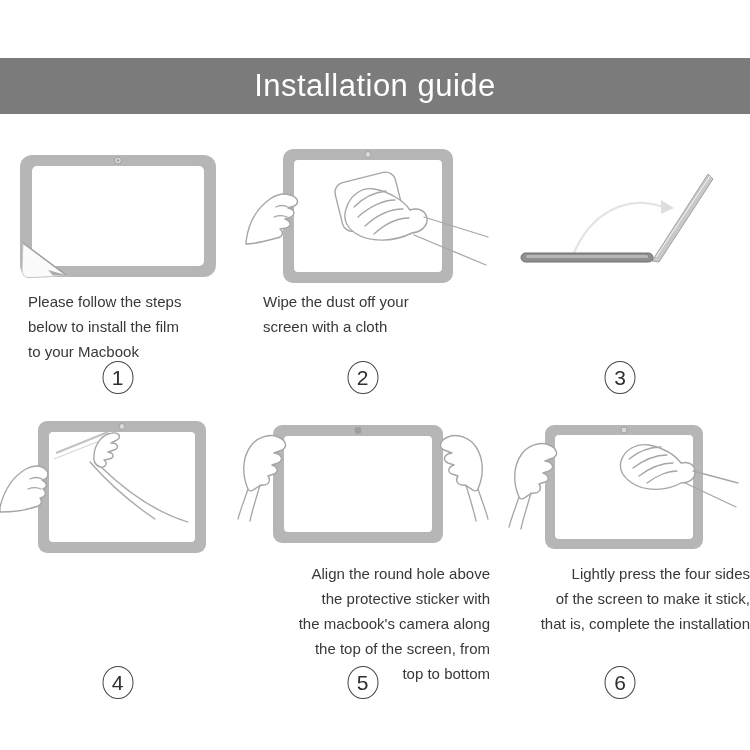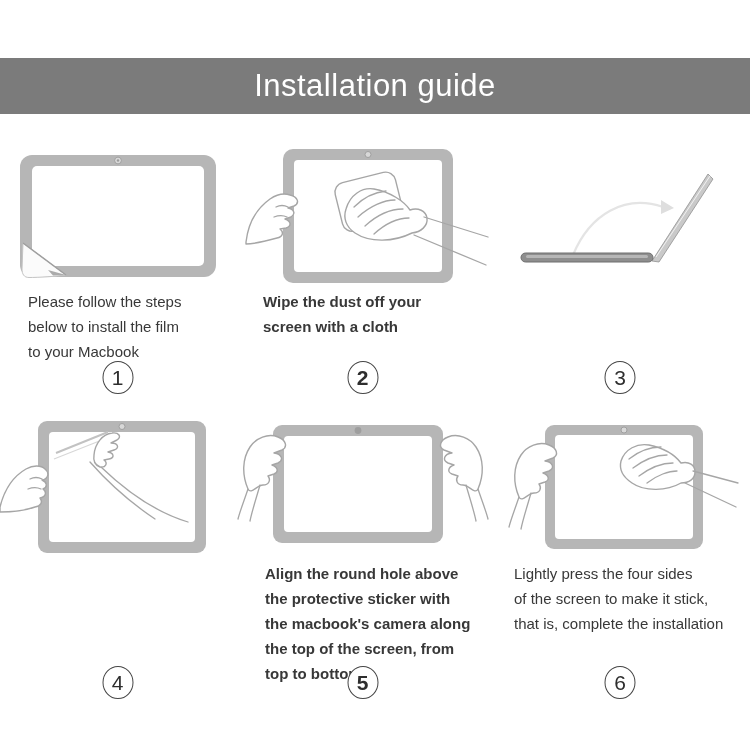--- a/index.html
+++ b/index.html
@@ -10,33 +10,33 @@
   .banner{
     position:absolute;left:0;top:58px;width:750px;height:56px;
     background:#7b7b7b;display:flex;align-items:center;justify-content:center;
   }
   .banner-title{color:#ffffff;font-size:31px;letter-spacing:0.5px;}
   .row{position:absolute;left:0;width:750px;display:flex;}
   .row1{top:148px;height:247px;}
   .row2{top:420px;height:290px;}
   .cell{position:relative;box-sizing:border-box;}
   .c1{width:235px;}
-  .c2{width:255px;font-weight:bold;}
+  .c2{width:255px;}
   .c3{width:260px;}
   .illus{height:138px;display:flex;align-items:center;justify-content:center;overflow:visible;}
   .desc{
     font-size:15px;line-height:25px;white-space:pre-line;color:#383838;
     margin-top:3px;
   }
   .r1 .c1 .desc{padding-left:28px;}
   .r1 .c2 .desc{padding-left:28px;}
   .r1 .c3 .desc{padding-left:24px;}
   .r2 .c1 .desc{padding-left:20px;}
-  .r2 .c2 .desc{padding-left:30px;}
-  .r2 .c3 .desc{padding-left:24px;}
+  .r2 .c2 .desc{padding-left:30px;text-align:right;}
+  .r2 .c3 .desc{padding-left:24px;text-align:right;}
   .num{
     position:absolute;left:50%;transform:translateX(-50%);
     width:29px;height:31px;border:1.6px solid #454545;border-radius:50%;
     display:flex;align-items:center;justify-content:center;
     font-size:21px;color:#2e2e2e;background:#fff;
   }
   .row1 .num{bottom:1px;}
   .row2 .num{bottom:11px;}
   svg{overflow:visible;}
   .frame{fill:#b6b6b6;}

